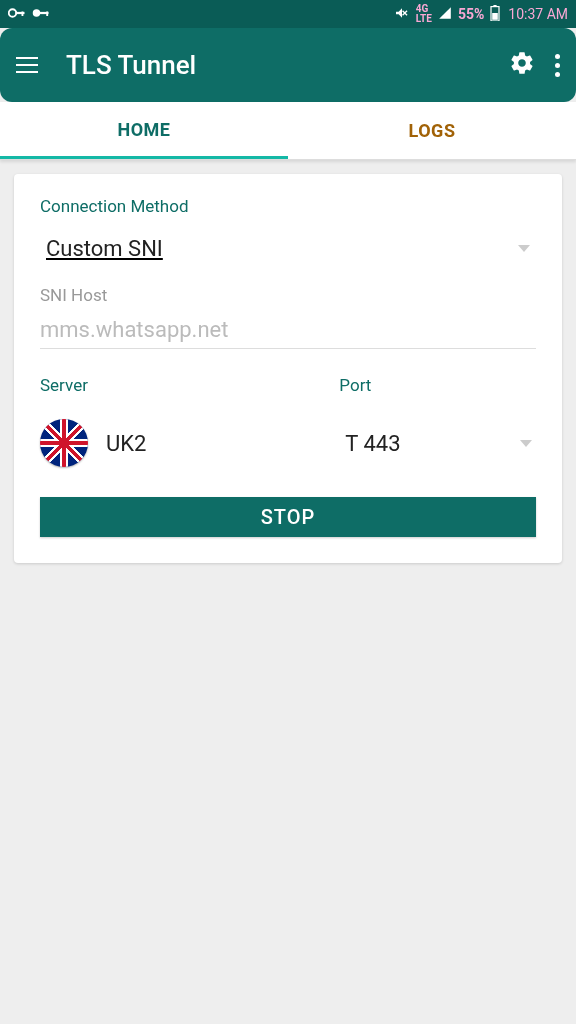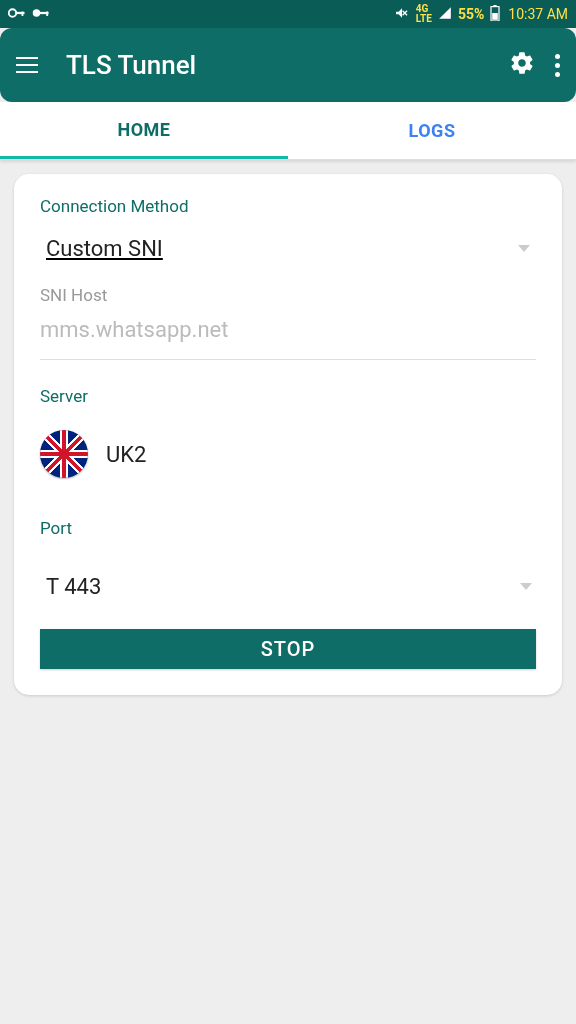--- a/index.html
+++ b/index.html
@@ -1,54 +1,54 @@
 <!DOCTYPE html>
 <html><head>
   <meta charset="utf-8">
   <style>
     * { margin: 0; padding: 0; box-sizing: border-box; font-family: Roboto, -apple-system, sans-serif; }
     body { width: 576px; height: 1024px; background: #eeeeee; overflow: hidden; }
 
     
-    .status-bar { height: 28px; background: #0a5c56; display: flex; align-items: center; padding: 0 8px; color: #fde047; font-size: 14px; }
+    .status-bar { height: 28px; background: #0a5c56; display: flex; align-items: center; padding: 0 8px; color: #f9a8d4; font-size: 14px; }
     .status-left { display: flex; gap: 6px; align-items: center; }
     .status-right { margin-left: auto; display: flex; gap: 6px; align-items: center; }
     .status-right .battery-text { font-size: 14px; font-weight: bold; }
     .status-right .time { font-size: 14px; margin-left: 2px; }
 
     
     .app-bar { height: 74px; background: #0e6d66; display: flex; align-items: center; padding: 0 16px; color: white; border-radius: 12px; }
     .hamburger { display: flex; flex-direction: column; gap: 5px; cursor: pointer; padding: 8px 8px 8px 0; }
     .hamburger span { width: 22px; height: 2px; background: white; }
     .app-title { font-size: 26px; font-weight: 500; margin-left: 20px; }
     .app-bar-spacer { flex: 1; }
     .gear-icon svg { width: 26px; height: 26px; fill: white; }
     .more-icon { display: flex; flex-direction: column; gap: 4px; padding: 8px 0 8px 20px; cursor: pointer; }
     .more-icon span { width: 5px; height: 5px; background: white; border-radius: 50%; }
 
     
     .tabs { height: 58px; background: white; display: flex; border-bottom: 1px solid #ddd; box-shadow: 0 2px 3px rgba(0,0,0,0.1); position: relative; }
-    .tab { flex: 1; display: flex; align-items: center; justify-content: center; font-size: 18px; font-weight: 700; color: #3b82f6; letter-spacing: 0.5px; cursor: pointer; }
+    .tab { flex: 1; display: flex; align-items: center; justify-content: center; font-size: 18px; font-weight: 700; color: #a16207; letter-spacing: 0.5px; cursor: pointer; }
     .tab.active { color: #0e6d66; border-bottom: 3px solid #14b8a6; }
 
     
     .page { padding: 14px; }
-    .card { background: white; border-radius: 15px; padding: 22px 26px 26px 26px; box-shadow: 0 1px 3px rgba(0,0,0,0.15); }
+    .card { background: white; border-radius: 4px; padding: 22px 26px 26px 26px; box-shadow: 0 1px 3px rgba(0,0,0,0.15); }
     .field-label { color: #0e6d66; font-size: 17px; margin-bottom: 18px; }
     .field-label-muted { color: #999; font-size: 17px; margin-bottom: 12px; }
 
     .dropdown-row { display: flex; align-items: center; justify-content: space-between; padding: 2px 6px 24px 6px; cursor: pointer; text-decoration: underline; }
     .dropdown-value { font-size: 22px; color: #222; }
     .chevron-down { width: 0; height: 0; border-left: 6px solid transparent; border-right: 6px solid transparent; border-top: 7px solid #ccc; }
 
-    .text-input-wrap { border-bottom: 1px solid #ddd; padding-bottom: 17px; margin-bottom: 26px; }
+    .text-input-wrap { border-bottom: 1px solid #ddd; padding-bottom: 6px; margin-bottom: 26px; }
     .text-input { width: 100%; border: none; outline: none; font-size: 22px; color: #333; }
     .text-input::placeholder { color: #bbb; }
 
-    .row { display: flex; gap: 24px; flex-direction: column; }
+    .row { display: flex; gap: 24px; }
     .col-server { flex: 1.4; }
     .col-port { flex: 1; }
 
     .server-row { display: flex; align-items: center; gap: 18px; padding: 6px 0 16px 0; cursor: pointer; }
     .flag-circle { width: 48px; height: 48px; border-radius: 50%; position: relative; overflow: hidden; background: #00247d; box-shadow: 0 1px 2px rgba(0,0,0,0.3); }
     .flag-circle::before { content: ""; position: absolute; inset: 0; background:
       linear-gradient(0deg, transparent 42%, white 42%, white 58%, transparent 58%),
       linear-gradient(90deg, transparent 42%, white 42%, white 58%, transparent 58%),
       linear-gradient(45deg, transparent 44%, white 44%, white 56%, transparent 56%),
       linear-gradient(-45deg, transparent 44%, white 44%, white 56%, transparent 56%); }

